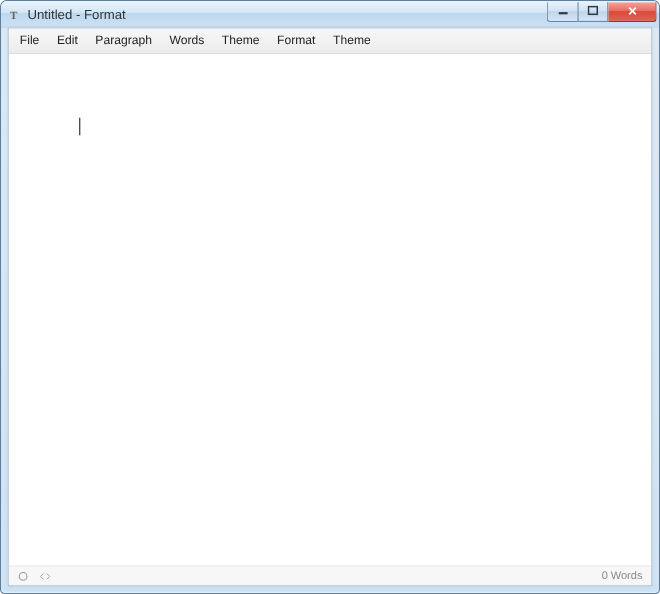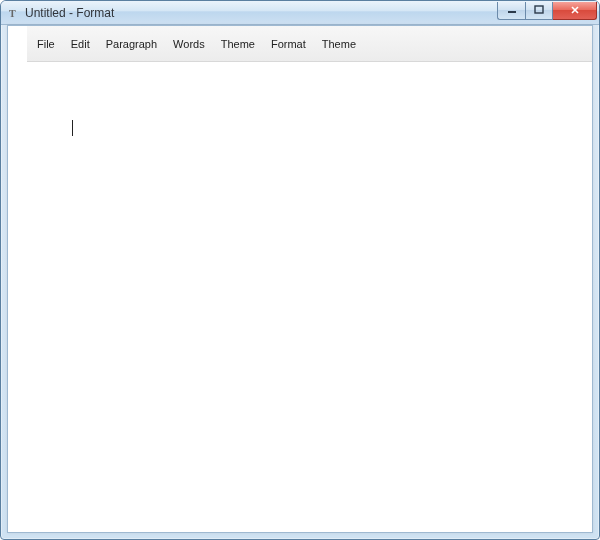--- a/index.html
+++ b/index.html
@@ -50,26 +50,25 @@
   .win-btn svg { display: block; }
   .chrome-inner {
     flex: 1;
     margin: 0 6px 6px 6px;
     background: #ffffff;
     border: 1px solid #9fb9d1;
     display: flex; flex-direction: column;
     box-shadow: 0 0 3px rgba(0,0,0,0.08);
   }
   .menubar {
-    height: 36px;
+    height: 23px;
     background: linear-gradient(to bottom, #f7f7f7, #ececec);
     border-bottom: 1px solid #d8d8d8;
     display: flex; align-items: center;
     padding: 0 2px;
-    margin-left: 19px;
   }
   .menu-item {
     padding: 2px 8px;
     color: #222;
     font-size: 11px;
     cursor: default;
   }
   .editor {
     flex: 1;
     background: #ffffff;
@@ -141,15 +140,32 @@
       <div class="menu-item">Theme</div>
       <div class="menu-item">Format</div>
       <div class="menu-item">Theme</div>
     </div>
 
     <div class="editor">
       <span></span>
       <div class="cursor"></div>
     </div>
 
+    <div class="statusbar">
+      <div class="status-left">
+        <span class="status-icon">
+          <svg width="10" height="10" viewBox="0 0 10 10">
+              <circle cx="5" cy="5" r="3.5" fill="none" stroke="#999" stroke-width="1"></circle>
+            </svg>
+        </span>
+        <span class="status-icon">
+          <svg width="12" height="10" viewBox="0 0 12 10">
+            <polyline points="4,2 1,5 4,8" fill="none" stroke="#999" stroke-width="1"></polyline>
+            <polyline points="8,2 11,5 8,8" fill="none" stroke="#999" stroke-width="1"></polyline>
+          </svg>
+        </span>
+      </div>
+      <span class="status-spacer"></span>
+      <span>0 Words</span>
+    </div>
 
   </div>
 </div>
 
 </body></html>

